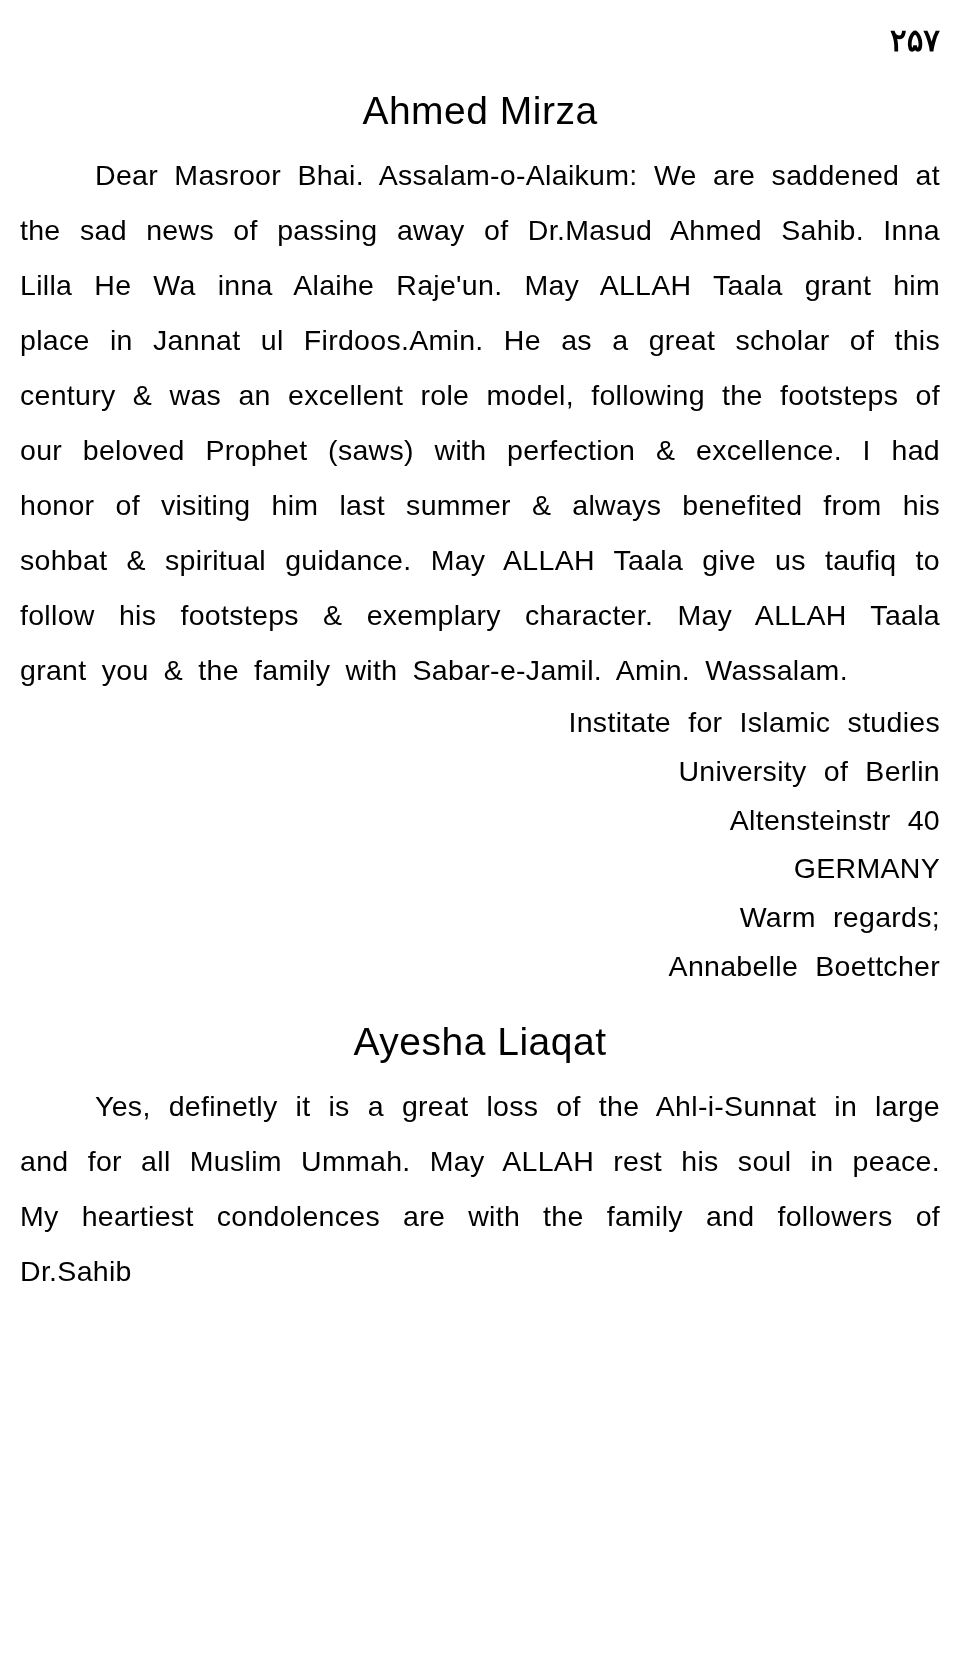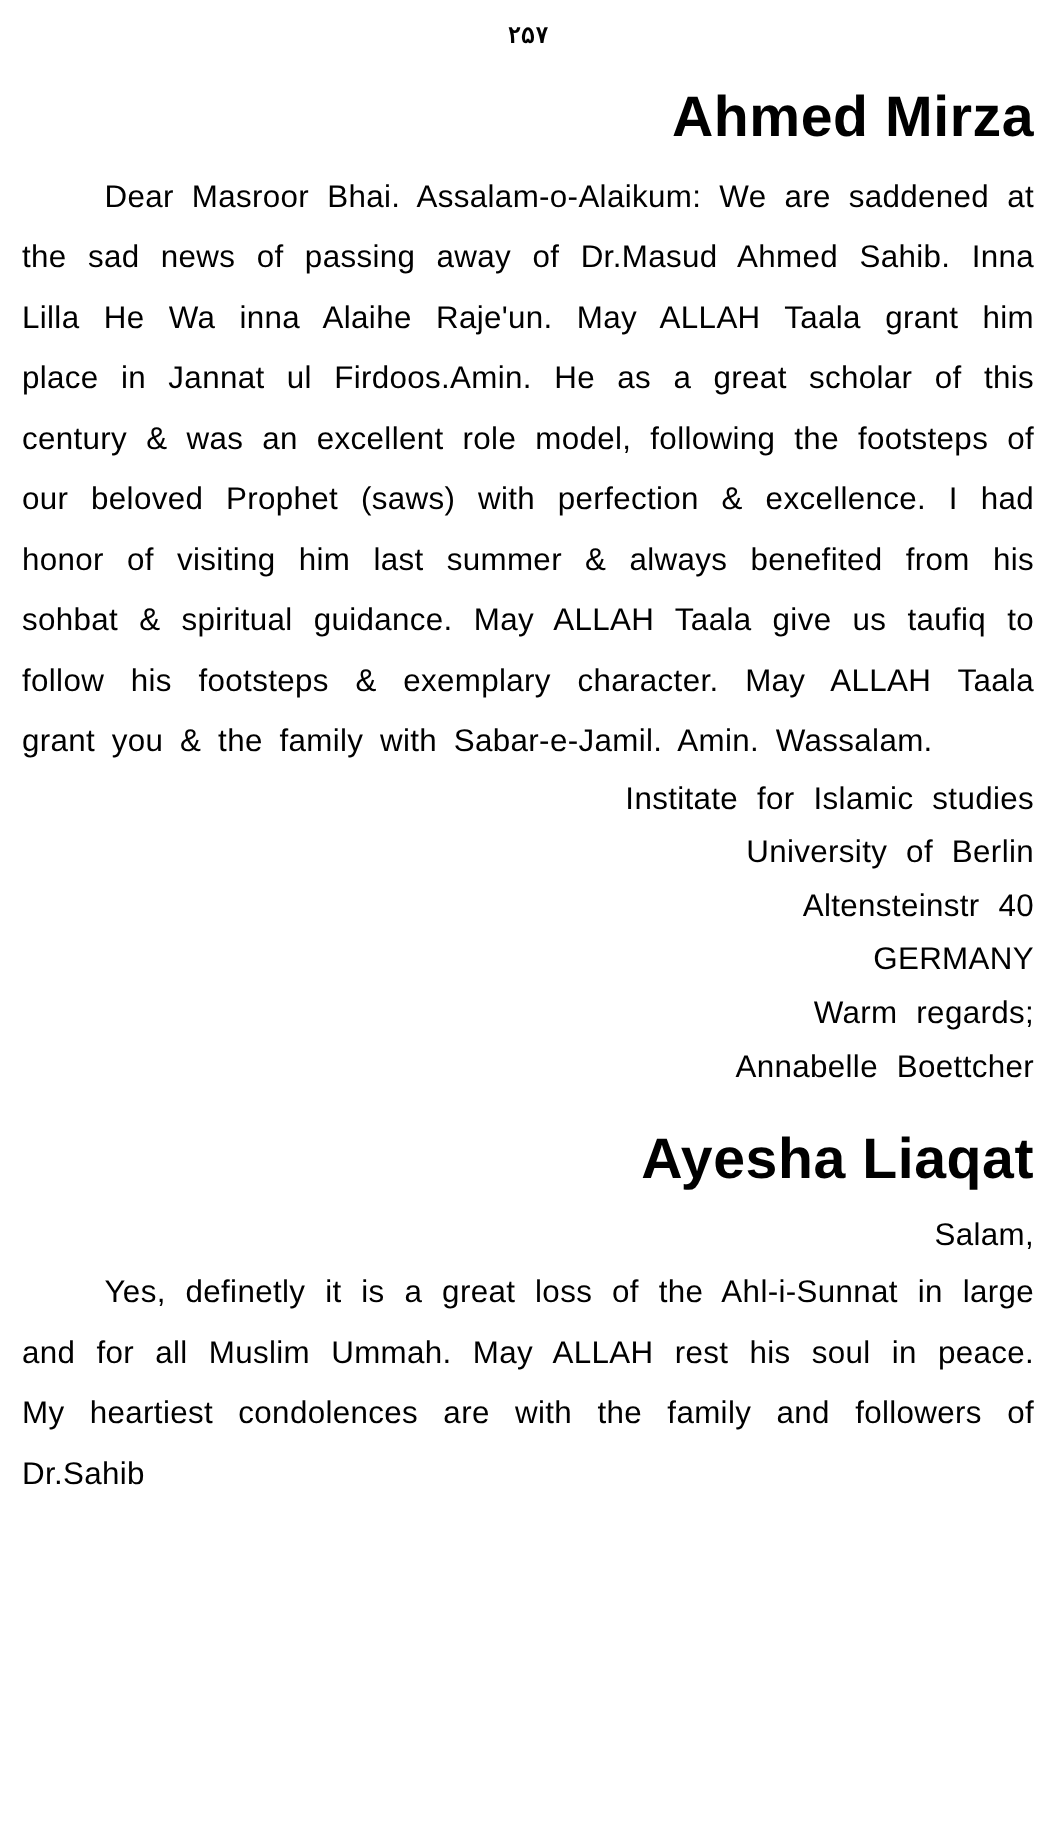--- a/index.html
+++ b/index.html
@@ -13,31 +13,31 @@
     color: #000000;
     font-family: "Liberation Sans", sans-serif;
     overflow: hidden;
   }
   .doc {
     padding: 0 20px;
     box-sizing: border-box;
     width: 960px;
   }
   .page-number {
-    text-align: center;
-    font-size: 21px;
+    text-align: right;
+    font-size: 31px;
     font-weight: 700;
     padding-top: 22px;
     line-height: 1.2;
-    font-family: Liberation Mono, monospace;
+    font-family: Liberation Sans, sans-serif;
   }
   .h-main {
-    font-size: 52px;
-    font-weight: 700;
-    text-align: right;
+    font-size: 39px;
+    font-weight: 400;
+    text-align: center;
     margin: 30px 0 15px 0;
     letter-spacing: 0.5px;
     font-family: "Liberation Sans", sans-serif;
   }
   .para {
     font-size: 28.5px;
     line-height: 55px;
     text-align: justify;
     text-indent: 75px;
     margin: 0;
@@ -74,18 +74,17 @@
     <div class="line">University of Berlin</div>
     <div class="line">Altensteinstr  40</div>
     <div class="line">GERMANY</div>
     <div class="line">Warm regards;</div>
     <div class="line">Annabelle  Boettcher</div>
   </div>
 
   <h1 class="h-main">Ayesha Liaqat</h1>
 
   <div class="addr">
-    <div class="line">Salam,</div>
   </div>
 
   <p class="para">Yes, definetly it is a great loss of the Ahl-i-Sunnat in large and for all Muslim Ummah. May ALLAH rest his soul in peace. My heartiest condolences are with the family and followers of Dr.Sahib</p>
 
 </div>
 
 </body></html>

